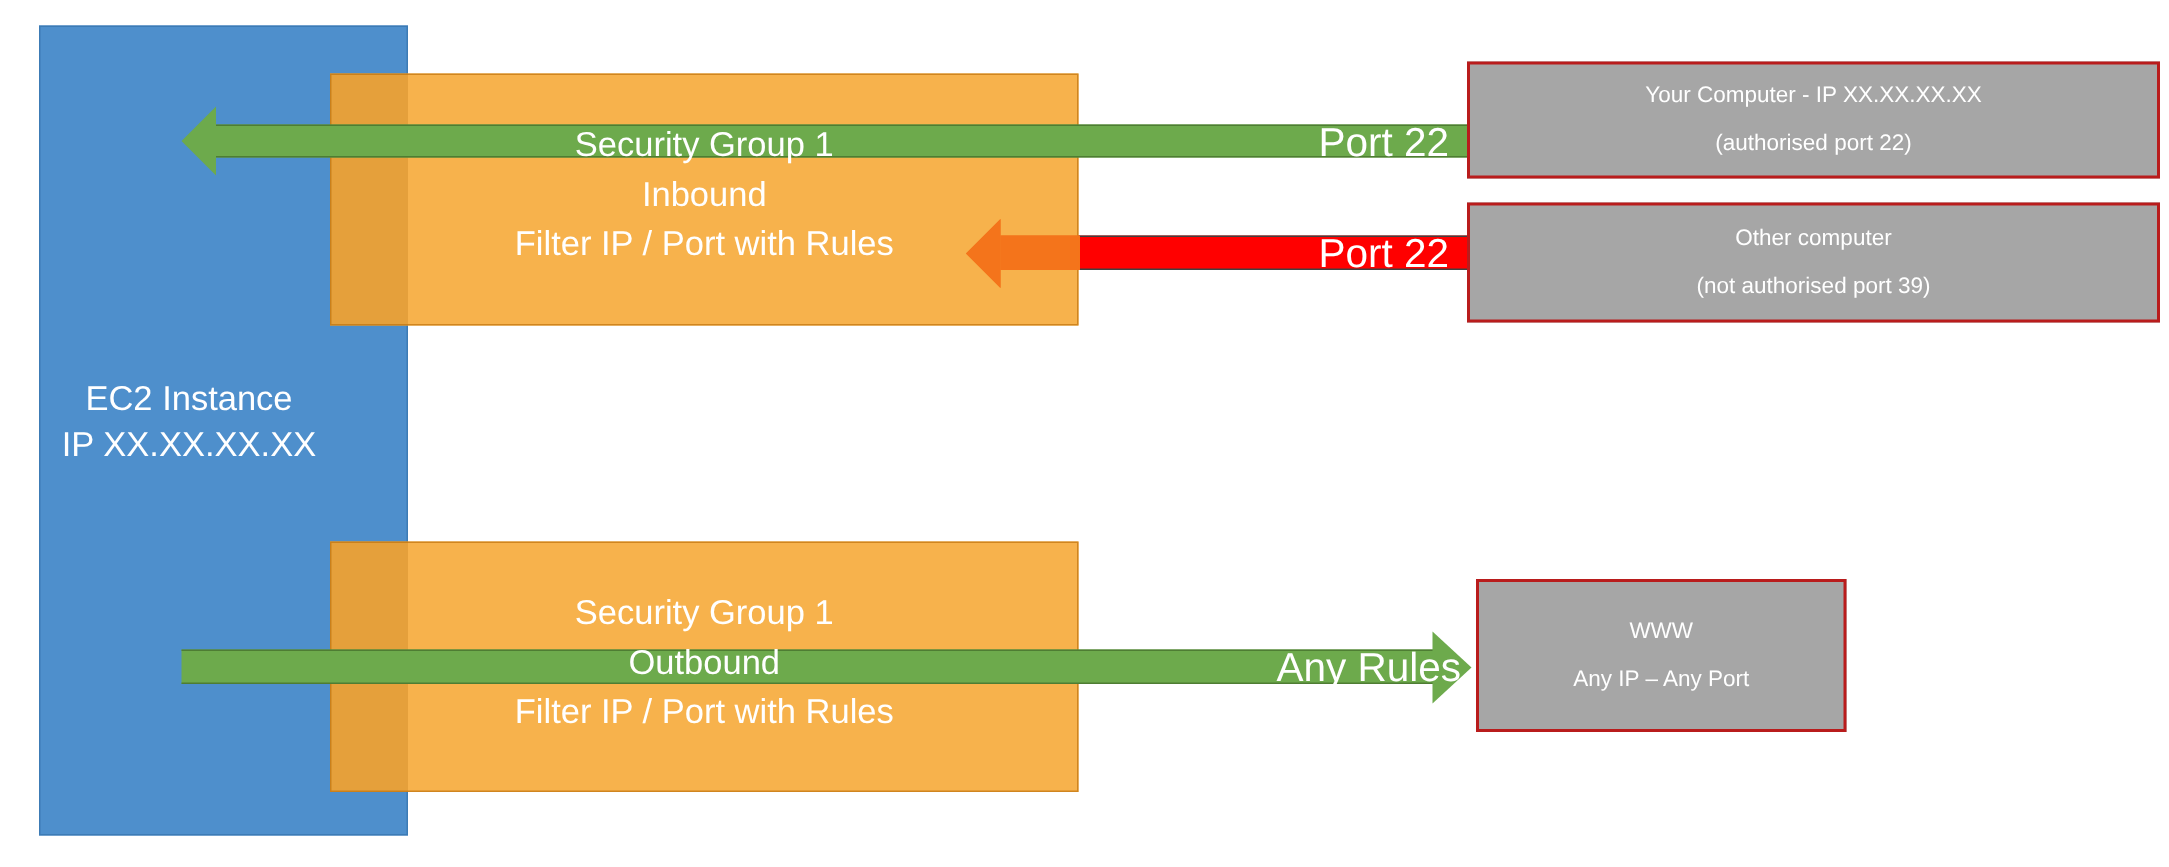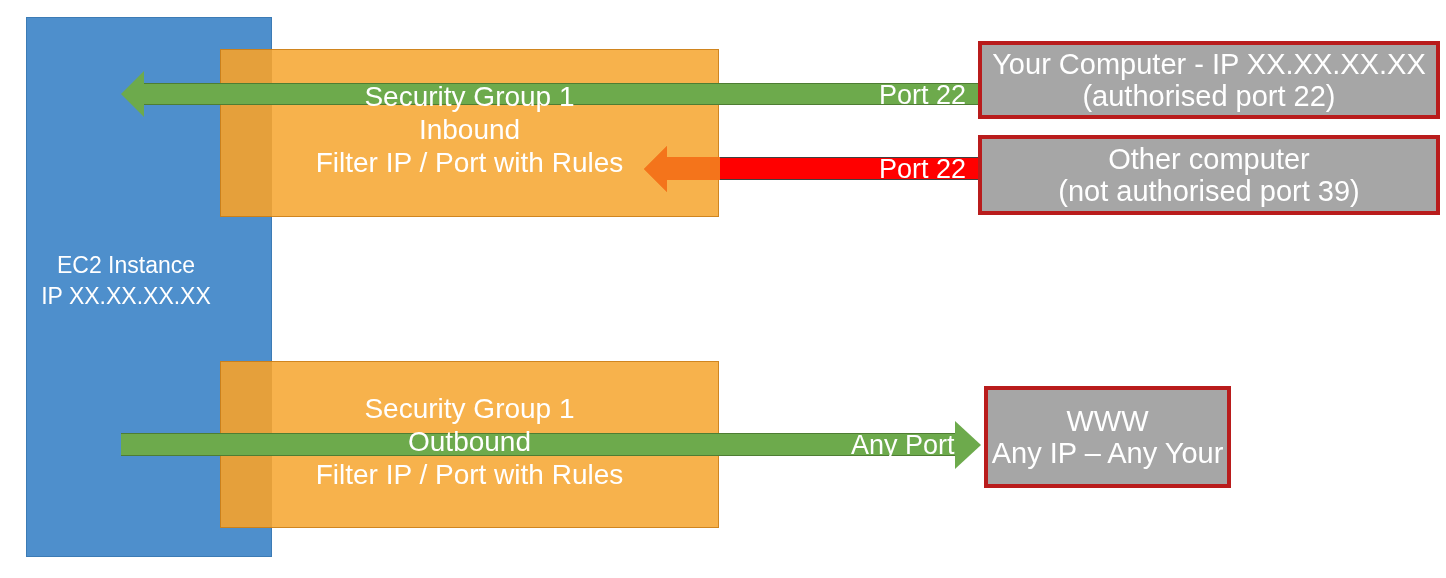--- a/index.html
+++ b/index.html
@@ -55,21 +55,21 @@
     pointer-events: none;
   }
   .sg-overlap-in  { left: 220px; top: 49px;  width: 52px; height: 168px; }
   .sg-overlap-out { left: 220px; top: 361px; width: 52px; height: 167px; }
 
   .sg-text {
     position: absolute;
     width: 499px;
     text-align: center;
     color: #ffffff;
-    font-size: 28px;
+    font-size: 23px;
     line-height: 33px;
     z-index: 7;
     white-space: pre-line;
     pointer-events: none;
   }
   .sg-text-in  { left: 220px; top: 80px; }
   .sg-text-out { left: 220px; top: 392px; }
 
   
   .shaft { z-index: 5; }
@@ -115,24 +115,24 @@
     font-size: 27px;
     line-height: 23px;
     z-index: 8;
     white-space: nowrap;
     pointer-events: none;
   }
 
   
   .grey-box {
     background: #A6A6A6;
-    border: 4px solid #b91c1c;
+    border: 2px solid #b91c1c;
     z-index: 2;
     color: #ffffff;
-    font-size: 29px;
+    font-size: 15px;
     line-height: 32px;
     text-align: center;
     display: flex;
     align-items: center;
     justify-content: center;
     white-space: pre-line;
   }
   .grey-your-computer { left: 978px; top: 41px;  width: 462px; height: 78px; }
   .grey-other-computer{ left: 978px; top: 135px; width: 462px; height: 80px; }
   .grey-www           { left: 984px; top: 386px; width: 247px; height: 102px; }
@@ -175,24 +175,24 @@
 Filter IP / Port with Rules</div>
 
   <div class="sg-text sg-text-out">Security Group 1
 Outbound
 Filter IP / Port with Rules</div>
 
   <div class="port-label" style="left:879px; top:84px;">Port 22</div>
 
   <div class="port-label" style="left:879px; top:158px;">Port 22</div>
 
-  <div class="port-label" style="left:851px; top:434px;">Any Port</div>
+  <div class="port-label" style="left:851px; top:434px;">Any Rules</div>
 
   <div class="abs grey-box grey-your-computer">Your Computer - IP XX.XX.XX.XX
 (authorised port 22)</div>
 
   <div class="abs grey-box grey-other-computer">Other computer
 (not authorised port 39)</div>
 
   <div class="abs grey-box grey-www">WWW
-Any IP – Any Your</div>
+Any IP – Any Port</div>
 
 </div>
 
 </body></html>

